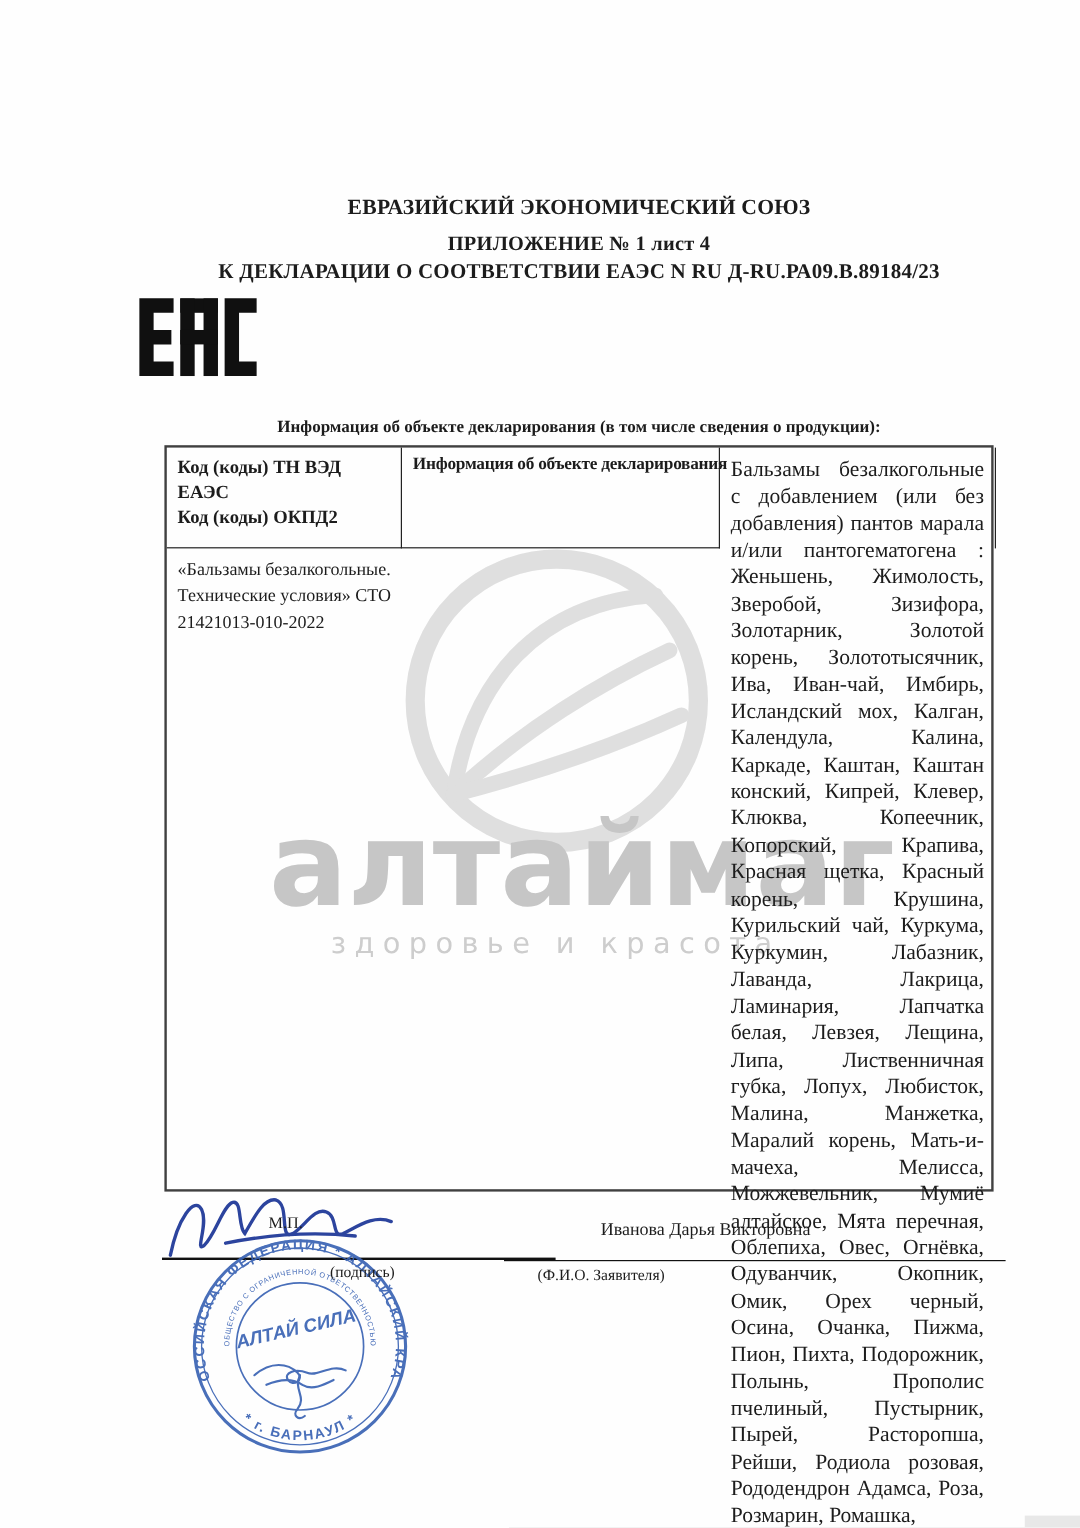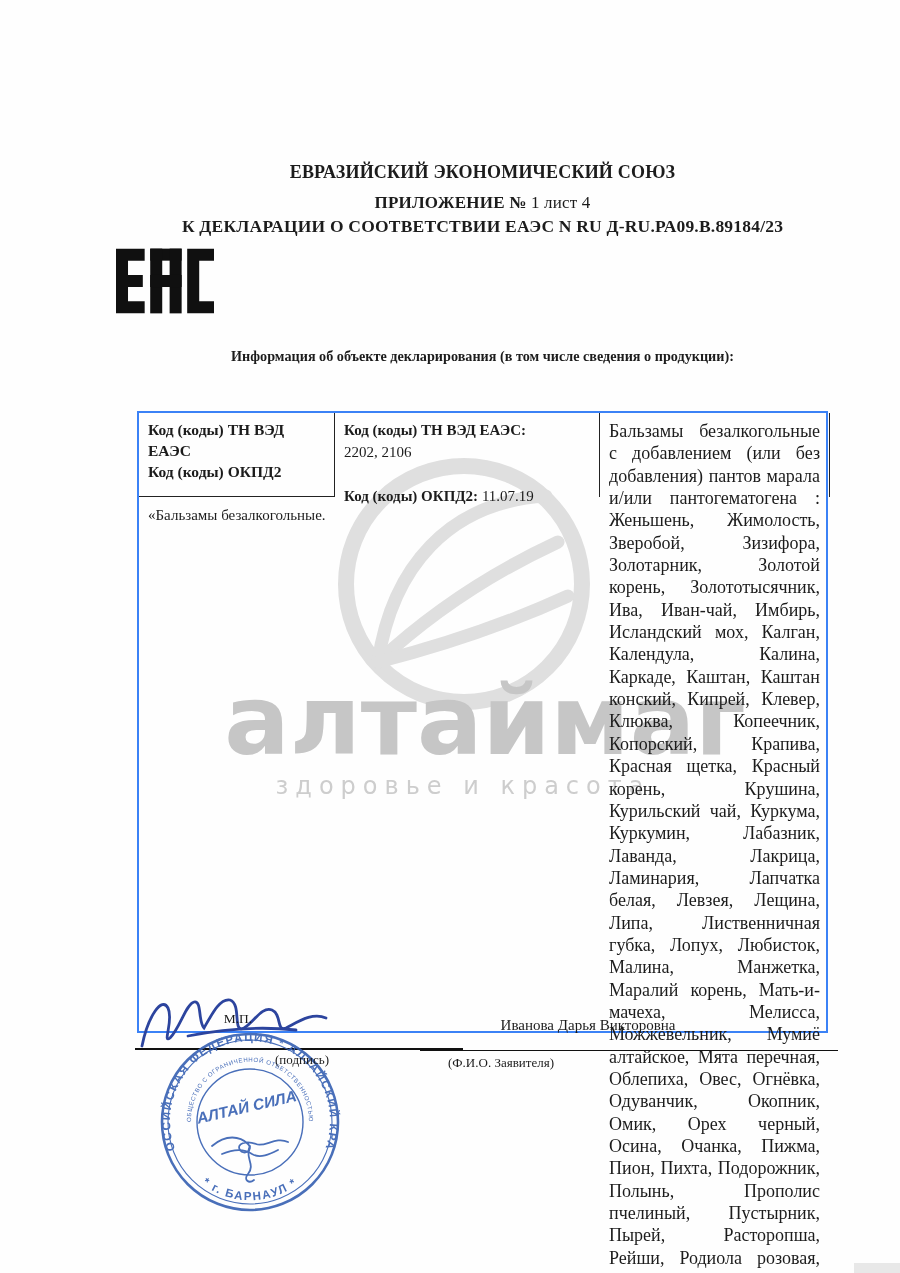--- a/index.html
+++ b/index.html
@@ -6,40 +6,40 @@
   .page{
     position:relative;width:900px;height:1273px;margin:0 auto;
     background:#fefefe;overflow:hidden;
     font-family:"Liberation Serif", serif;color:#1c1c1c;
   }
   .abs{position:absolute;}
   
   .hdr{left:60px;width:845px;text-align:center;font-weight:bold;letter-spacing:.2px;}
   .hdr1{top:162px;font-size:18px;}
   .hdr2{top:193px;font-size:17px;}
-  .hdr2 .val{font-weight:normal;}
+  .hdr2 .val{font-weight:bold;}
   .hdr3{top:216px;font-size:17.5px;}
   
   .wm{z-index:1;pointer-events:none;}
   .wm-brand{
     left:65px;top:672px;width:840px;text-align:center;
     font-family:"DejaVu Sans", sans-serif;font-weight:bold;
     font-size:97px;line-height:1;color:#c6c6c6;
   }
   .wm-tagline{
     left:60px;top:772px;width:806px;text-align:center;
     font-family:"DejaVu Sans", sans-serif;
     font-size:24px;letter-spacing:7px;color:#cdcdcd;
   }
   
   .caption{left:60px;top:348px;width:845px;text-align:center;font-weight:bold;font-size:14.2px;z-index:2;}
   .tbl{
     left:137px;top:371px;width:691px;height:622px;z-index:2;
     display:grid;grid-template-columns:196px 265px 230px;grid-template-rows:84px 538px;
-    border:2px solid #3b82f6;box-sizing:border-box;margin-top:40px;
+    border:2px solid #404040;box-sizing:border-box;
   }
   .cell{box-sizing:border-box;border-right:1.6px solid #222;padding:6px 9px;background:transparent;}
   .cell.last{border-right:none;}
   .cell.hrow{border-bottom:1.6px solid #222;font-weight:bold;}
   .h1{font-size:15.5px;line-height:21px;}
   .h2{font-size:14.4px;text-align:center;white-space:nowrap;letter-spacing:-.2px;}
   .h3{font-size:14.8px;text-align:center;line-height:21px;padding-top:8px;}
   .b1{font-size:15px;line-height:22px;}
   .b1 .gap{display:block;height:22px;}
   .b2{font-size:18px;line-height:22.35px;text-align:justify;padding-top:7px;}
@@ -96,31 +96,26 @@
     </svg>
   </div>
 
   <div class="abs caption">Информация об объекте декларирования (в том числе сведения о продукции):</div>
 
   <div class="abs tbl">
     <div class="cell hrow h1">
       <div>Код (коды) ТН ВЭД ЕАЭС</div>
       <div>Код (коды) ОКПД2</div>
     </div>
+    <div class="cell hrow h2">Информация об объекте декларирования</div>
 
-    <div class="cell b1">
-      <span class="bold">Код (коды) ТН ВЭД ЕАЭС:</span><br>
-      <span>2202, 2106</span>
-      <span class="gap"></span>
-      <span class="bold">Код (коды) ОКПД2:</span>
-      <span>11.07.19</span>
-    </div>
     <div class="cell b2">Бальзамы безалкогольные с добавлением (или без добавления) пантов марала и/или пантогематогена : Женьшень, Жимолость, Зверобой, Зизифора, Золотарник, Золотой корень, Золототысячник, Ива, Иван-чай, Имбирь, Исландский мох, Калган, Календула, Калина, Каркаде, Каштан, Каштан конский, Кипрей, Клевер, Клюква, Копеечник, Копорский, Крапива, Красная щетка, Красный корень, Крушина, Курильский чай, Куркума, Куркумин, Лабазник, Лаванда, Лакрица, Ламинария, Лапчатка белая, Левзея, Лещина, Липа, Лиственничная губка, Лопух, Любисток, Малина, Манжетка, Маралий корень, Мать-и-мачеха, Мелисса, Можжевельник, Мумиё алтайское, Мята перечная, Облепиха, Овес, Огнёвка, Одуванчик, Окопник, Омик, Орех черный, Осина, Очанка, Пижма, Пион, Пихта, Подорожник, Полынь, Прополис пчелиный, Пустырник, Пырей, Расторопша, Рейши, Родиола розовая, Рододендрон Адамса, Роза, Розмарин, Ромашка,</div>
     <div class="cell b3 last">
       <div>«Бальзамы безалкогольные.</div>
+      <div>Технические условия» СТО 21421013-010-2022</div>
     </div>
   </div>
 
   <div class="abs name">Иванова Дарья Викторовна</div>
   <div class="abs sigline"></div>
   <div class="abs fioline"></div>
   <div class="abs siglabel">(подпись)</div>
   <div class="abs fiolabel">(Ф.И.О. Заявителя)</div>
   <div class="abs mp">М.П.</div>
 

